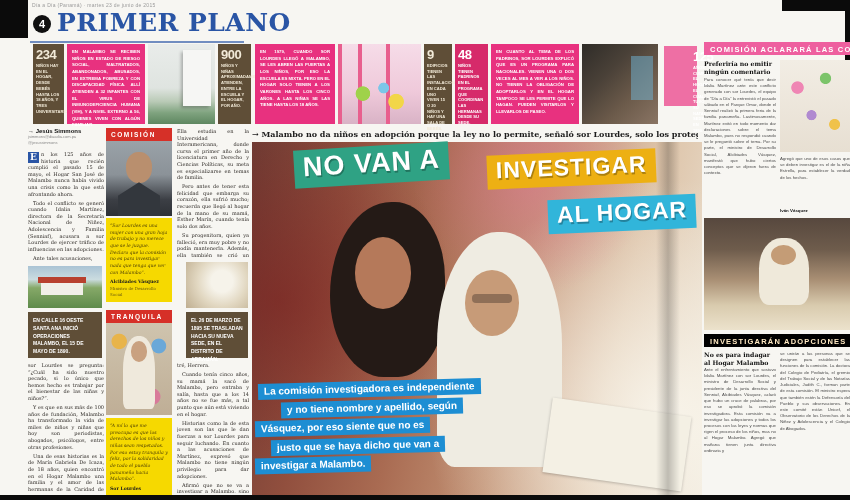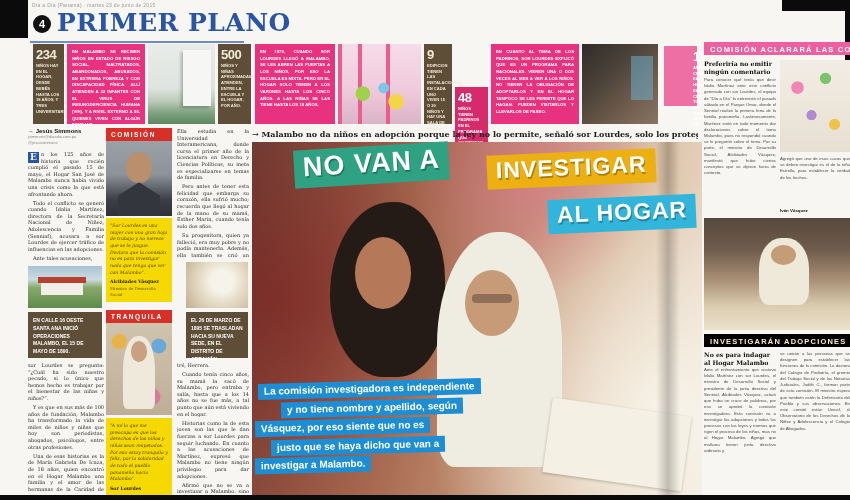--- a/index.html
+++ b/index.html
@@ -15,21 +15,21 @@
   .edition{left:32px;top:2px;font-size:5px;color:#9a9a9a;letter-spacing:.3px;}
   .pg-circle{left:33px;top:15px;width:18px;height:18px;border-radius:50%;background:#101010;
              color:#fff;font:bold 11px/18px "Liberation Sans",sans-serif;text-align:center;}
   .section-title{left:57px;top:8px;font-family:"DejaVu Serif",serif;font-weight:bold;
                  font-size:25px;color:#2a55a5;letter-spacing:.5px;}
   .masthead-rule{left:30px;top:41px;width:214px;height:2px;background:#2a55a5;opacity:.65;}
   
   .stat{top:44px;height:80px;background:#5f4e37;color:#f2ead8;padding:4px 3px;box-sizing:border-box;}
   .stat .num{font-size:13px;font-weight:bold;line-height:1;letter-spacing:-.5px;}
   .stat .txt{font-size:4.1px;font-weight:bold;line-height:1.4;margin-top:2px;text-transform:uppercase;}
-  .stat.magenta{background:#d62a6a;color:#fff;margin-top:43px;}
+  .stat.magenta{background:#d62a6a;color:#fff;}
   .stat.lightpink{background:#ee6fa4;color:#fff;height:60px;padding-left:29px;}
   .factbox{top:44px;height:80px;background:#e8317f;color:#fff;font-weight:bold;font-size:4.3px;
            line-height:1.55;padding:5px;box-sizing:border-box;text-transform:uppercase;text-align:justify;}
   
   .photo{overflow:hidden;background:#ccc;}
   .ph-classroom{background:linear-gradient(180deg,#e9ecea 0%,#dfe4e0 55%,#b9cab6 72%,#7fa37f 86%,#5e8760 100%);}
   .ph-classroom::before{content:"";position:absolute;left:52%;top:8%;width:42%;height:70%;background:#f6f6f4;box-shadow:-2px 2px 3px rgba(0,0,0,.25);}
   .ph-bunks{background:
       radial-gradient(circle at 30% 62%,#9fd24a 0 9%,transparent 10%),
       radial-gradient(circle at 55% 55%,#7cc6e8 0 8%,transparent 9%),
@@ -124,21 +124,21 @@
   <div class="abs section-title">PRIMER PLANO</div>
   <div class="abs masthead-rule"></div>
 
   <div class="abs stat" style="left:33px;width:31px;">
     <div class="num">234</div>
     <div class="txt">NIÑOS HAY EN EL HOGAR, DESDE BEBÉS HASTA LOS 18 AÑOS, Y TRES UNIVERSITARIOS.</div>
   </div>
   <div class="abs factbox" style="left:67px;width:78px;">EN MALAMBO SE RECIBEN NIÑOS EN ESTADO DE RIESGO SOCIAL, MALTRATADOS, ABANDONADOS, ABUSADOS, EN EXTREMA POBREZA Y CON DISCAPACIDAD FÍSICA. ALLÍ ATIENDEN A 32 INFANTES CON EL VIRUS DE INMUNODEFICIENCIA HUMANA (VIH), Y A NIVEL EXTERNO A 56, QUIENES VIVEN CON ALGÚN FAMILIAR.</div>
   <div class="abs photo ph-classroom" style="left:148px;top:44px;width:67px;height:80px;"></div>
   <div class="abs stat" style="left:218px;width:33px;">
-    <div class="num">500</div>
+    <div class="num">900</div>
     <div class="txt">NIÑOS Y NIÑAS APROXIMADAMENTE ATIENDEN, ENTRE LA ESCUELA Y EL HOGAR, POR AÑO.</div>
   </div>
   <div class="abs factbox" style="left:255px;width:80px;">EN 1979, CUANDO SOR LOURDES LLEGÓ A MALAMBO, SE LES ABREN LAS PUERTAS A LOS NIÑOS, POR ESO LA ESCUELA ES MIXTA. PERO EN EL HOGAR SOLO TIENEN A LOS VARONES HASTA LOS CINCO AÑOS. A LAS NIÑAS SE LAS TIENE HASTA LOS 18 AÑOS.</div>
   <div class="abs photo ph-bunks" style="left:338px;top:44px;width:83px;height:80px;"></div>
   <div class="abs stat" style="left:424px;width:28px;">
     <div class="num">9</div>
     <div class="txt">EDIFICIOS TIENEN LAS INSTALACIONES; EN CADA UNO VIVEN 15 O 20 NIÑOS Y HAY UNA SALA DE BEBÉS.</div>
   </div>
   <div class="abs stat magenta" style="left:455px;width:33px;">
     <div class="num">48</div>

